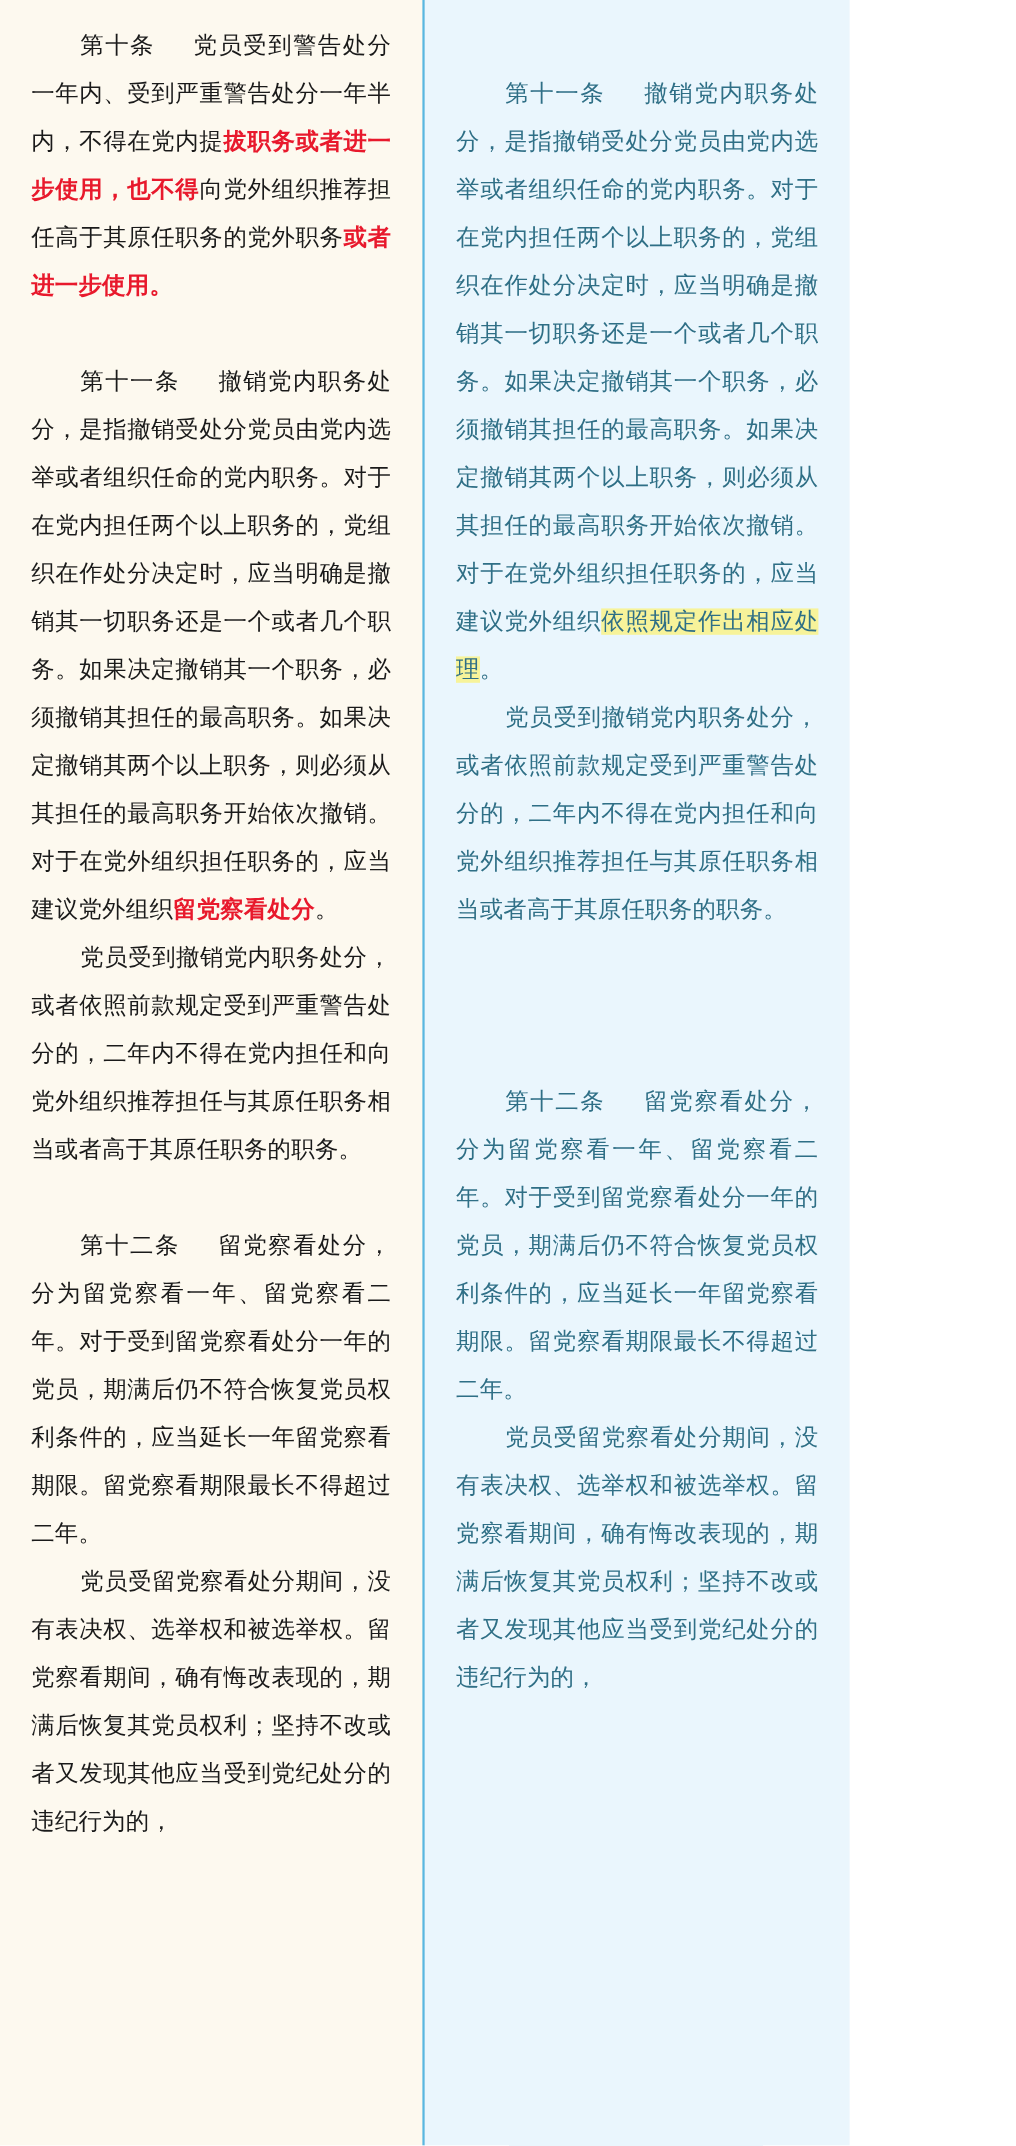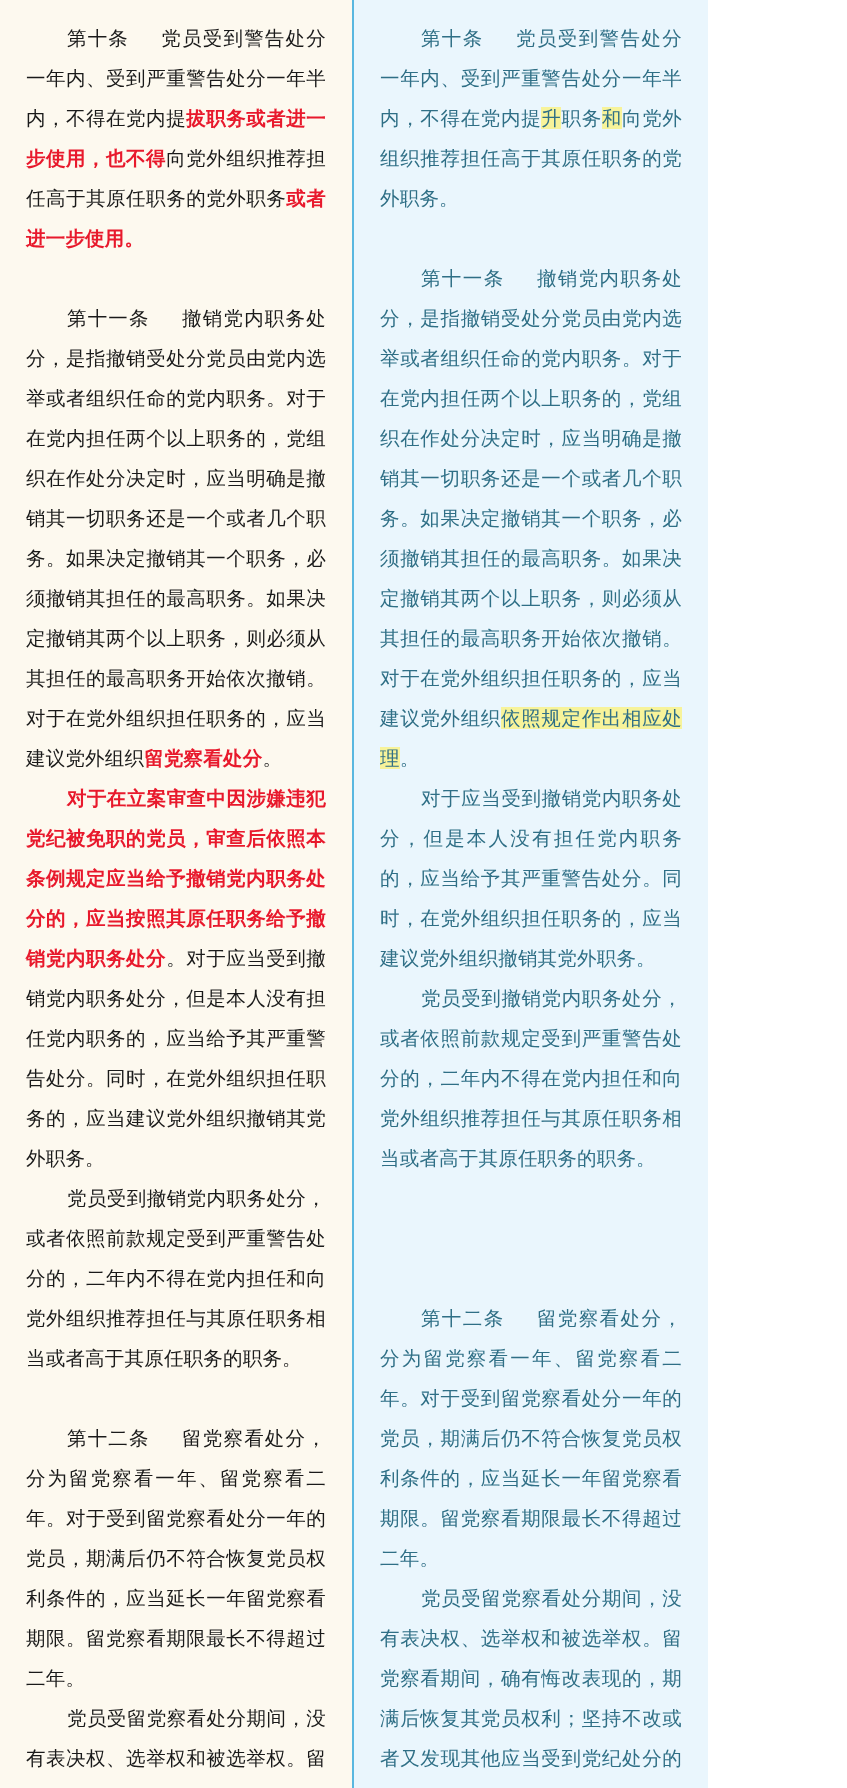--- a/index.html
+++ b/index.html
@@ -64,29 +64,26 @@
   }
 </style>
 </head>
 <body>
 
 <div class="doc">
   <div class="col col-left" id="left-col">
       <p class="indent"><span>第十条</span><span class="art-spacer">　</span><span>党员受到警告处分一年内、受到严重警告处分一年半内，不得在党内提</span><span class="red">拔职务</span><span class="red">或者进一步使用，也不得</span><span>向党外组织推荐担任高于其原任职务的党外职务</span><span class="red">或者进一步使用。</span></p>
       <div class="gap"></div>
       <p class="indent"><span>第十一条</span><span class="art-spacer">　</span><span>撤销党内职务处分，是指撤销受处分党员由党内选举或者组织任命的党内职务。对于在党内担任两个以上职务的，党组织在作处分决定时，应当明确是撤销其一切职务还是一个或者几个职务。如果决定撤销其一个职务，必须撤销其担任的最高职务。如果决定撤销其两个以上职务，则必须从其担任的最高职务开始依次撤销。对于在党外组织担任职务的，应当建议党外组织</span><span class="red">留党察看处分</span><span>。</span></p>
-      <p class="indent"><span class="red">对于在立案审查中因涉嫌违犯党纪被免职的党员，审查后依照本条例规定应当给予撤销党内职务处分的，应当按照其原任职务给予撤销党内职务处分</span><span>。对于应当受到撤销党内职务处分，但是本人没有担任党内职务的，应当给予其严重警告处分。同时，在党外组织担任职务的，应当建议党外组织撤销其党外职务。</span></p>
       <p class="indent"><span>党员受到撤销党内职务处分，或者依照前款规定受到严重警告处分的，二年内不得在党内担任和向党外组织推荐担任与其原任职务相当或者高于其原任职务的职务。</span></p>
       <div class="gap"></div>
       <p class="indent"><span>第十二条</span><span class="art-spacer">　</span><span>留党察看处分，分为留党察看一年、留党察看二年。对于受到留党察看处分一年的党员，期满后仍不符合恢复党员权利条件的，应当延长一年留党察看期限。留党察看期限最长不得超过二年。</span></p>
       <p class="indent"><span>党员受留党察看处分期间，没有表决权、选举权和被选举权。留党察看期间，确有悔改表现的，期满后恢复其党员权利；坚持不改或者又发现其他应当受到党纪处分的违纪行为的，</span></p>
     </div>
   <div class="col col-right" id="right-col">
-      <p class="indent"><span>第十条</span><span class="art-spacer">　</span><span>党员受到警告处分一年内、受到严重警告处分一年半内，不得在党内提</span><span class="hl">升</span><span>职务</span><span class="hl">和</span><span>向党外组织推荐担任高于其原任职务的党外职务。</span></p>
       <div class="gap"></div>
       <p class="indent"><span>第十一条</span><span class="art-spacer">　</span><span>撤销党内职务处分，是指撤销受处分党员由党内选举或者组织任命的党内职务。对于在党内担任两个以上职务的，党组织在作处分决定时，应当明确是撤销其一切职务还是一个或者几个职务。如果决定撤销其一个职务，必须撤销其担任的最高职务。如果决定撤销其两个以上职务，则必须从其担任的最高职务开始依次撤销。对于在党外组织担任职务的，应当建议党外组织</span><span class="hl">依照规定作出相应处理</span><span>。</span></p>
-      <p class="indent"><span>对于应当受到撤销党内职务处分，但是本人没有担任党内职务的，应当给予其严重警告处分。同时，在党外组织担任职务的，应当建议党外组织撤销其党外职务。</span></p>
       <p class="indent"><span>党员受到撤销党内职务处分，或者依照前款规定受到严重警告处分的，二年内不得在党内担任和向党外组织推荐担任与其原任职务相当或者高于其原任职务的职务。</span></p>
       <div class="gap" style="height: 120px;"></div>
       <p class="indent"><span>第十二条</span><span class="art-spacer">　</span><span>留党察看处分，分为留党察看一年、留党察看二年。对于受到留党察看处分一年的党员，期满后仍不符合恢复党员权利条件的，应当延长一年留党察看期限。留党察看期限最长不得超过二年。</span></p>
       <p class="indent"><span>党员受留党察看处分期间，没有表决权、选举权和被选举权。留党察看期间，确有悔改表现的，期满后恢复其党员权利；坚持不改或者又发现其他应当受到党纪处分的违纪行为的，</span></p>
     </div>
 </div>
 
 </body></html>

